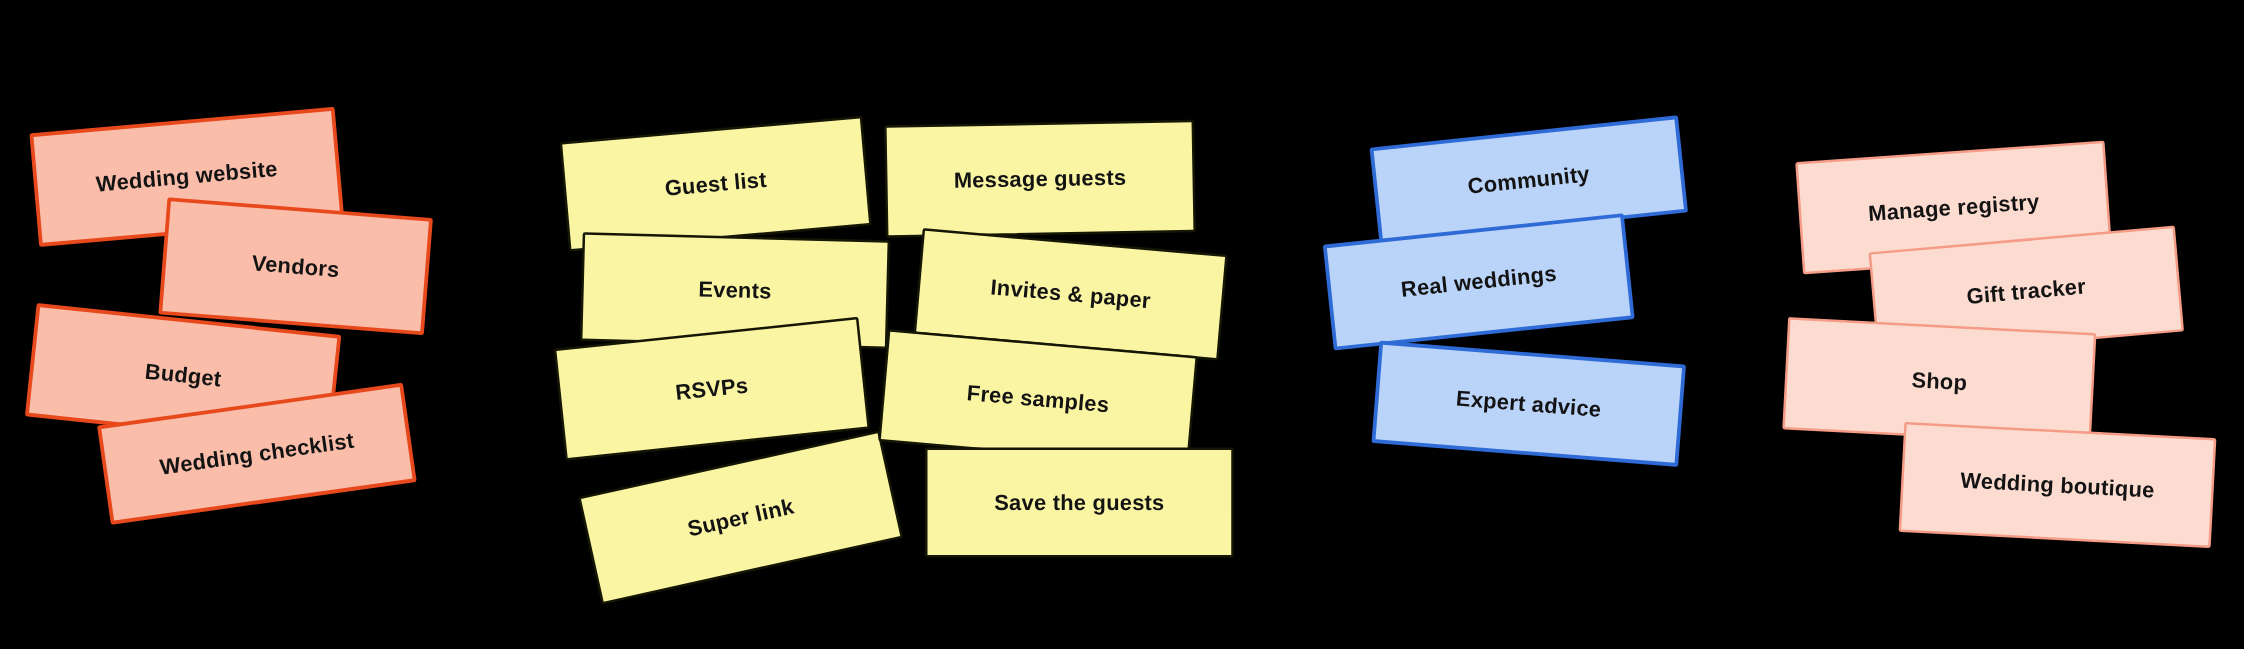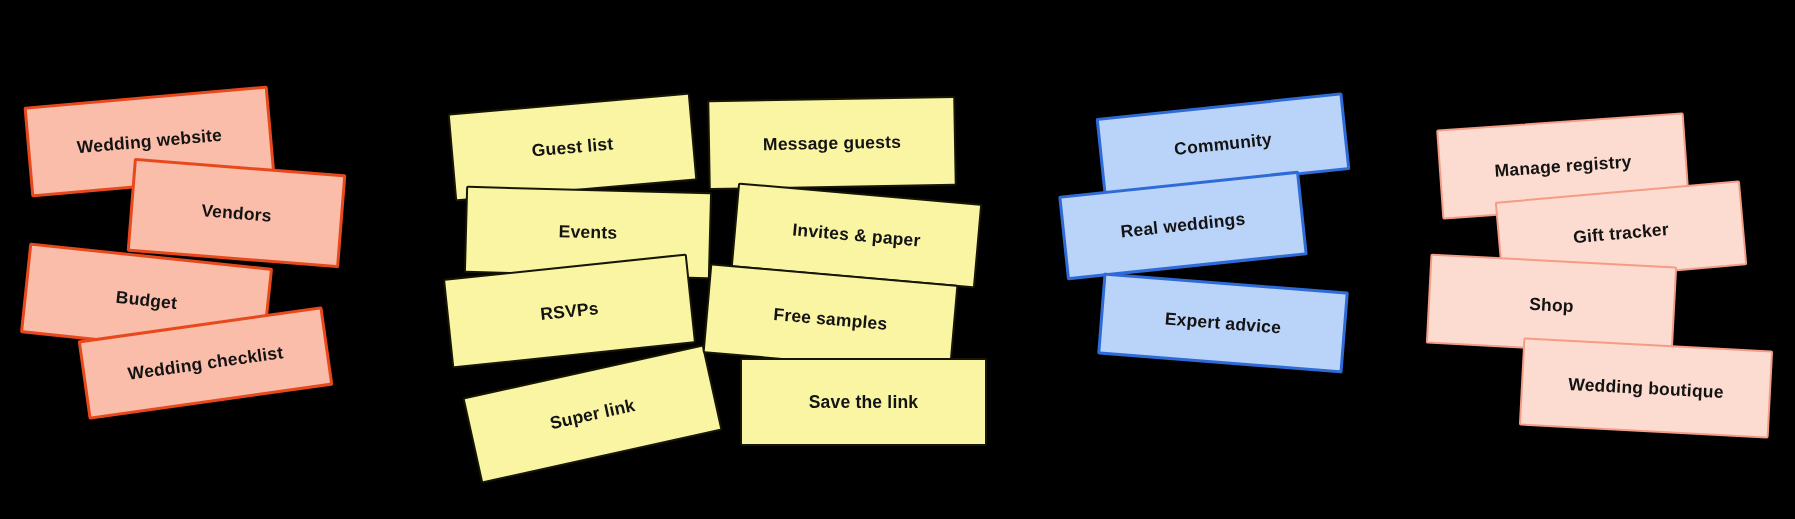--- a/index.html
+++ b/index.html
@@ -70,21 +70,21 @@
   <div class="card bw3 c3" style="background: rgb(249, 189, 169); border-color: rgb(232, 73, 28); color: rgb(19, 19, 19);">Wedding checklist</div>
 
   <div class="card bw2 c4" style="background: rgb(250, 245, 163); border-color: rgb(22, 22, 5); color: rgb(19, 19, 19);">Guest list</div>
   <div class="card bw2 c5" style="background: rgb(250, 245, 163); border-color: rgb(22, 22, 5); color: rgb(19, 19, 19);">Events</div>
   <div class="card bw2 c6" style="background: rgb(250, 245, 163); border-color: rgb(22, 22, 5); color: rgb(19, 19, 19);">RSVPs</div>
   <div class="card bw2 c7" style="background: rgb(250, 245, 163); border-color: rgb(22, 22, 5); color: rgb(19, 19, 19);">Super link</div>
 
   <div class="card bw2 c8" style="background: rgb(250, 245, 163); border-color: rgb(22, 22, 5); color: rgb(19, 19, 19);">Message guests</div>
   <div class="card bw2 c9" style="background: rgb(250, 245, 163); border-color: rgb(22, 22, 5); color: rgb(19, 19, 19);">Invites &amp; paper</div>
   <div class="card bw2 c10" style="background: rgb(250, 245, 163); border-color: rgb(22, 22, 5); color: rgb(19, 19, 19);">Free samples</div>
-  <div class="card bw2 c11" style="background: rgb(250, 245, 163); border-color: rgb(22, 22, 5); color: rgb(19, 19, 19);">Save the link</div>
+  <div class="card bw2 c11" style="background: rgb(250, 245, 163); border-color: rgb(22, 22, 5); color: rgb(19, 19, 19);">Save the guests</div>
 
   <div class="card bw3 c12" style="background: rgb(186, 211, 248); border-color: rgb(46, 107, 214); color: rgb(19, 19, 19);">Community</div>
   <div class="card bw3 c13" style="background: rgb(186, 211, 248); border-color: rgb(46, 107, 214); color: rgb(19, 19, 19);">Real weddings</div>
   <div class="card bw3 c14" style="background: rgb(186, 211, 248); border-color: rgb(46, 107, 214); color: rgb(19, 19, 19);">Expert advice</div>
 
   <div class="card bw2 c15" style="background: rgb(252, 220, 208); border-color: rgb(244, 156, 134); color: rgb(19, 19, 19);">Manage registry</div>
   <div class="card bw2 c16" style="background: rgb(252, 220, 208); border-color: rgb(244, 156, 134); color: rgb(19, 19, 19);">Gift tracker</div>
   <div class="card bw2 c17" style="background: rgb(252, 220, 208); border-color: rgb(244, 156, 134); color: rgb(19, 19, 19);">Shop</div>
   <div class="card bw2 c18" style="background: rgb(252, 220, 208); border-color: rgb(244, 156, 134); color: rgb(19, 19, 19);">Wedding boutique</div>
 

